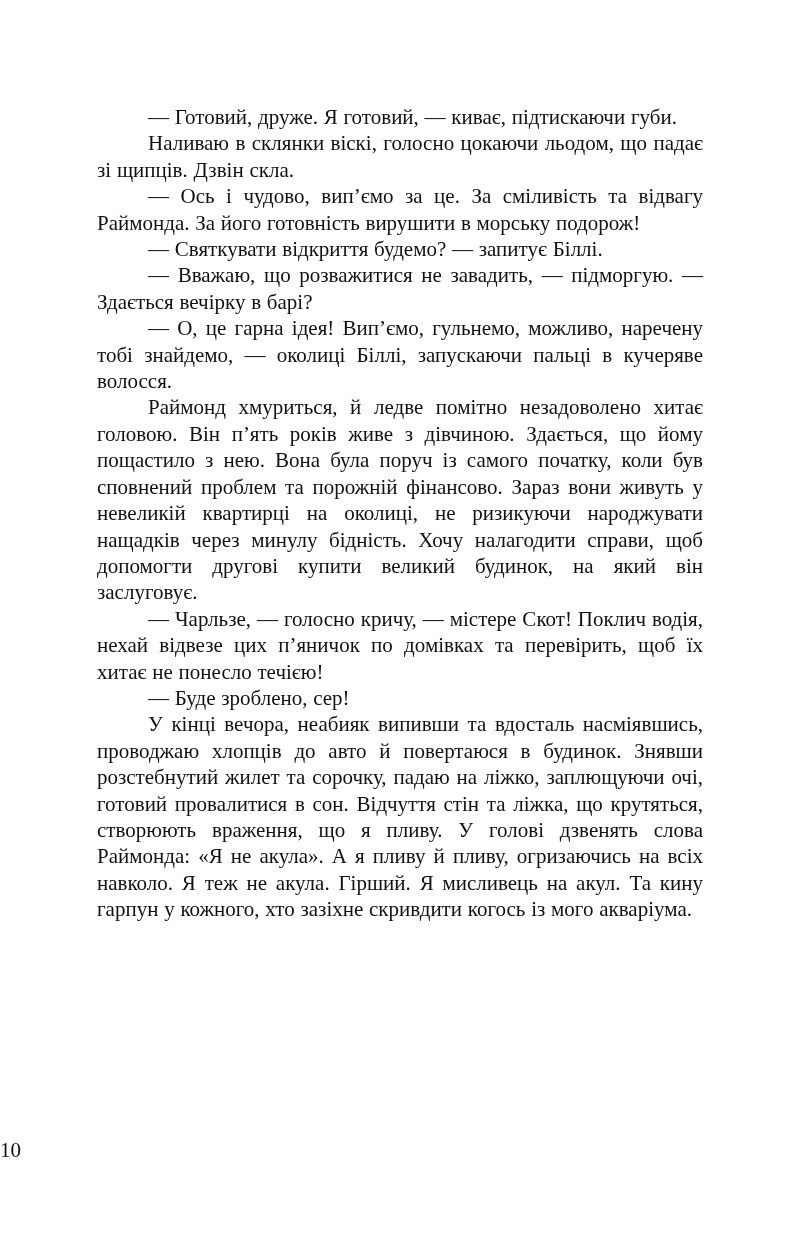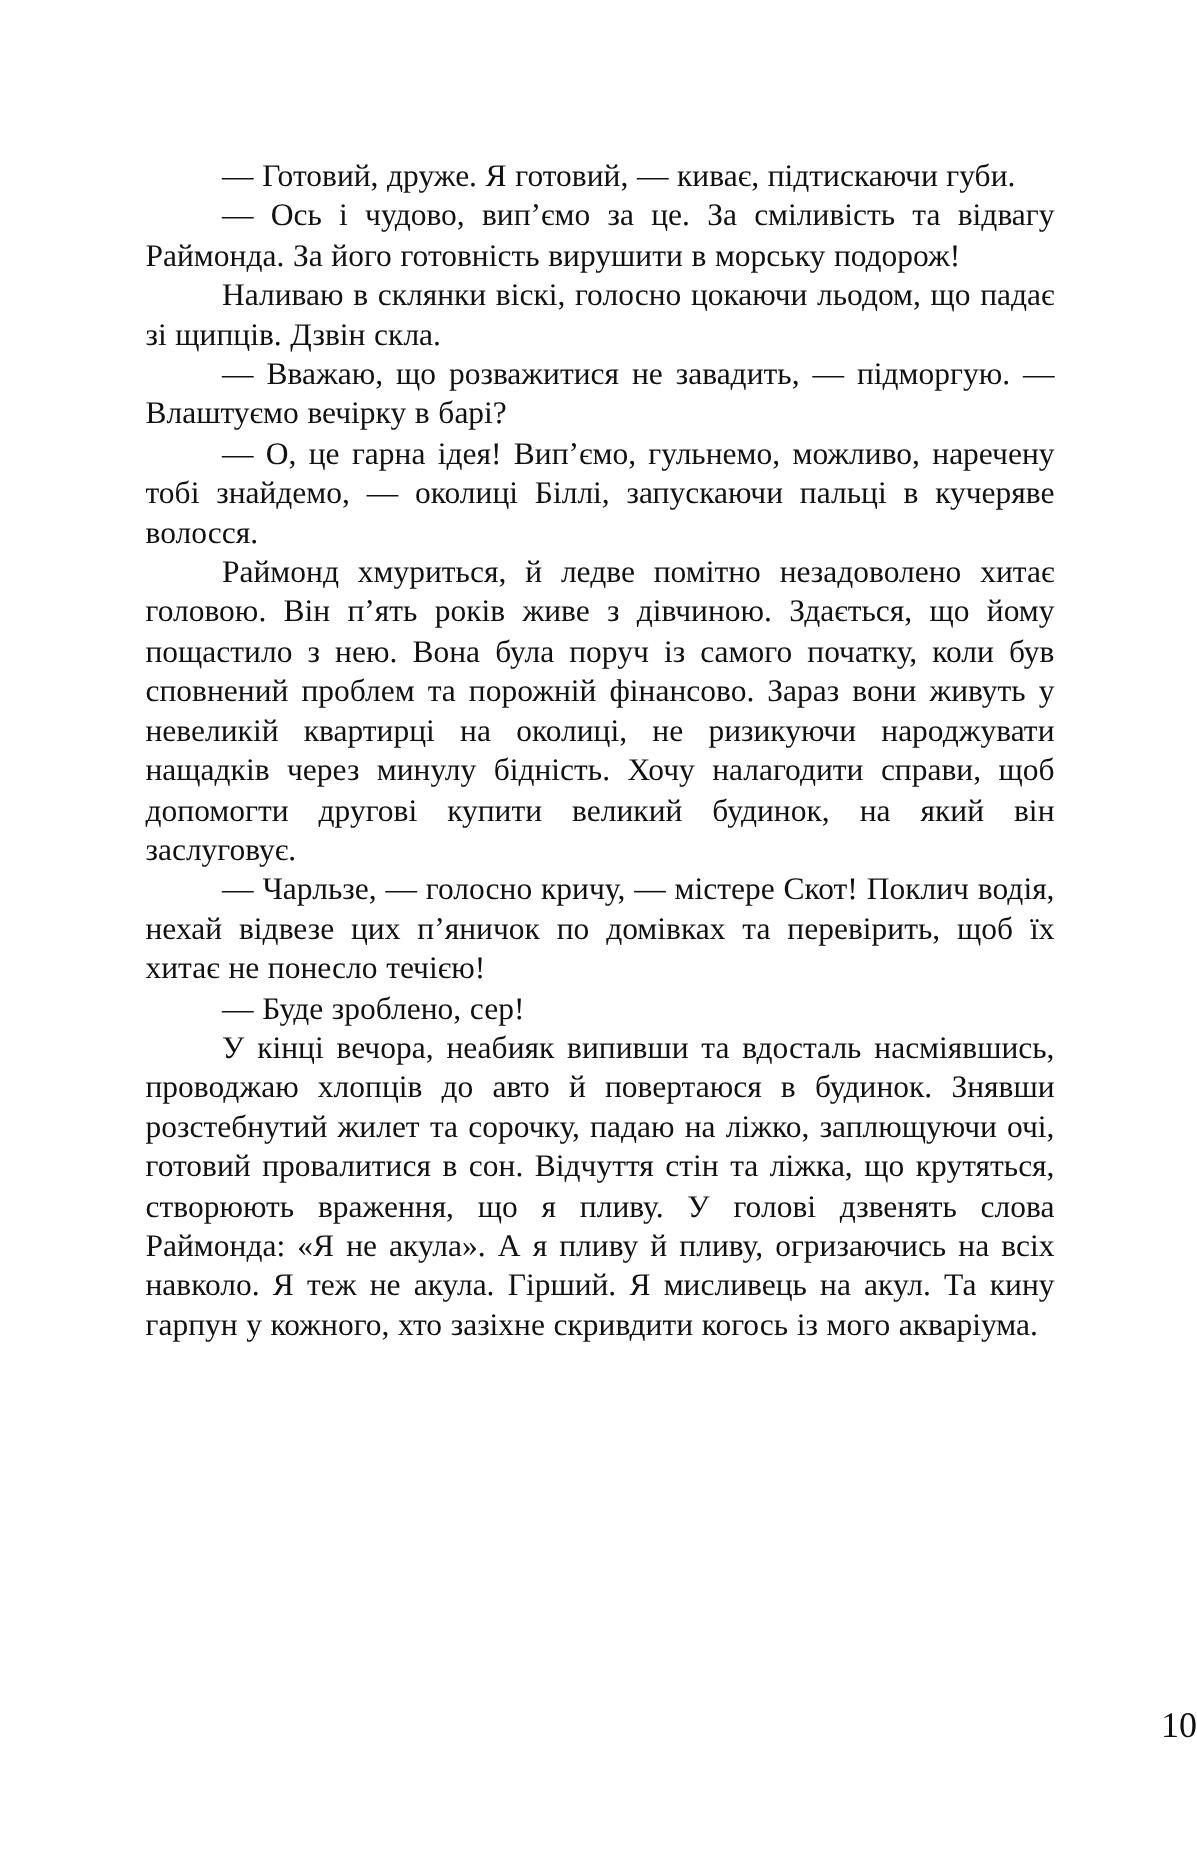--- a/index.html
+++ b/index.html
@@ -33,34 +33,35 @@
       margin: 0;
       padding: 0;
       text-indent: 51px;
       word-spacing: 0.5px;
     }
     .page-number {
       position: absolute;
       left: 0;
       right: 0;
       top: 1138px;
-      text-align: right;
-      font-size: 24px;
+      text-align: left;
+      font-size: 21px;
       color: #111111;
     }
   </style>
 </head>
 <body>
 
 <div class="book-page">
   <div class="text-block">
     <p>— Готовий, друже. Я готовий, — киває, підтискаючи губи.</p>
+    <p>Наливаю в склянки віскі, голосно цокаючи льодом, що падає зі щипців. Дзвін скла.</p>
     <p>— Ось і чудово, вип’ємо за це. За сміливість та відвагу Раймонда. За його готовність вирушити в морську подорож!</p>
-    <p>Наливаю в склянки віскі, голосно цокаючи льодом, що падає зі щипців. Дзвін скла.</p>
-    <p>— Вважаю, що розважитися не завадить, — підморгую. — Влаштуємо вечірку в барі?</p>
+    <p>— Святкувати відкриття будемо? — запитує Біллі.</p>
+    <p>— Вважаю, що розважитися не завадить, — підморгую. — Здається вечірку в барі?</p>
     <p>— О, це гарна ідея! Вип’ємо, гульнемо, можливо, наречену тобі знайдемо, — околиці Біллі, запускаючи пальці в кучеряве волосся.</p>
     <p>Раймонд хмуриться, й ледве помітно незадоволено хитає головою. Він п’ять років живе з дівчиною. Здається, що йому пощастило з нею. Вона була поруч із самого початку, коли був сповнений проблем та порожній фінансово. Зараз вони живуть у невеликій квартирці на околиці, не ризикуючи народжувати нащадків через минулу бідність. Хочу налагодити справи, щоб допомогти другові купити великий будинок, на який він заслуговує.</p>
     <p>— Чарльзе, — голосно кричу, — містере Скот! Поклич водія, нехай відвезе цих п’яничок по домівках та перевірить, щоб їх хитає не понесло течією!</p>
     <p>— Буде зроблено, сер!</p>
     <p>У кінці вечора, неабияк випивши та вдосталь насміявшись, проводжаю хлопців до авто й повертаюся в будинок. Знявши розстебнутий жилет та сорочку, падаю на ліжко, заплющуючи очі, готовий провалитися в сон. Відчуття стін та ліжка, що крутяться, створюють враження, що я пливу. У голові дзвенять слова Раймонда: «Я не акула». А я пливу й пливу, огризаючись на всіх навколо. Я теж не акула. Гірший. Я мисливець на акул. Та кину гарпун у кожного, хто зазіхне скривдити когось із мого акваріума.</p>
   </div>
   <div class="page-number">10</div>
 </div>
 
 </body></html>

